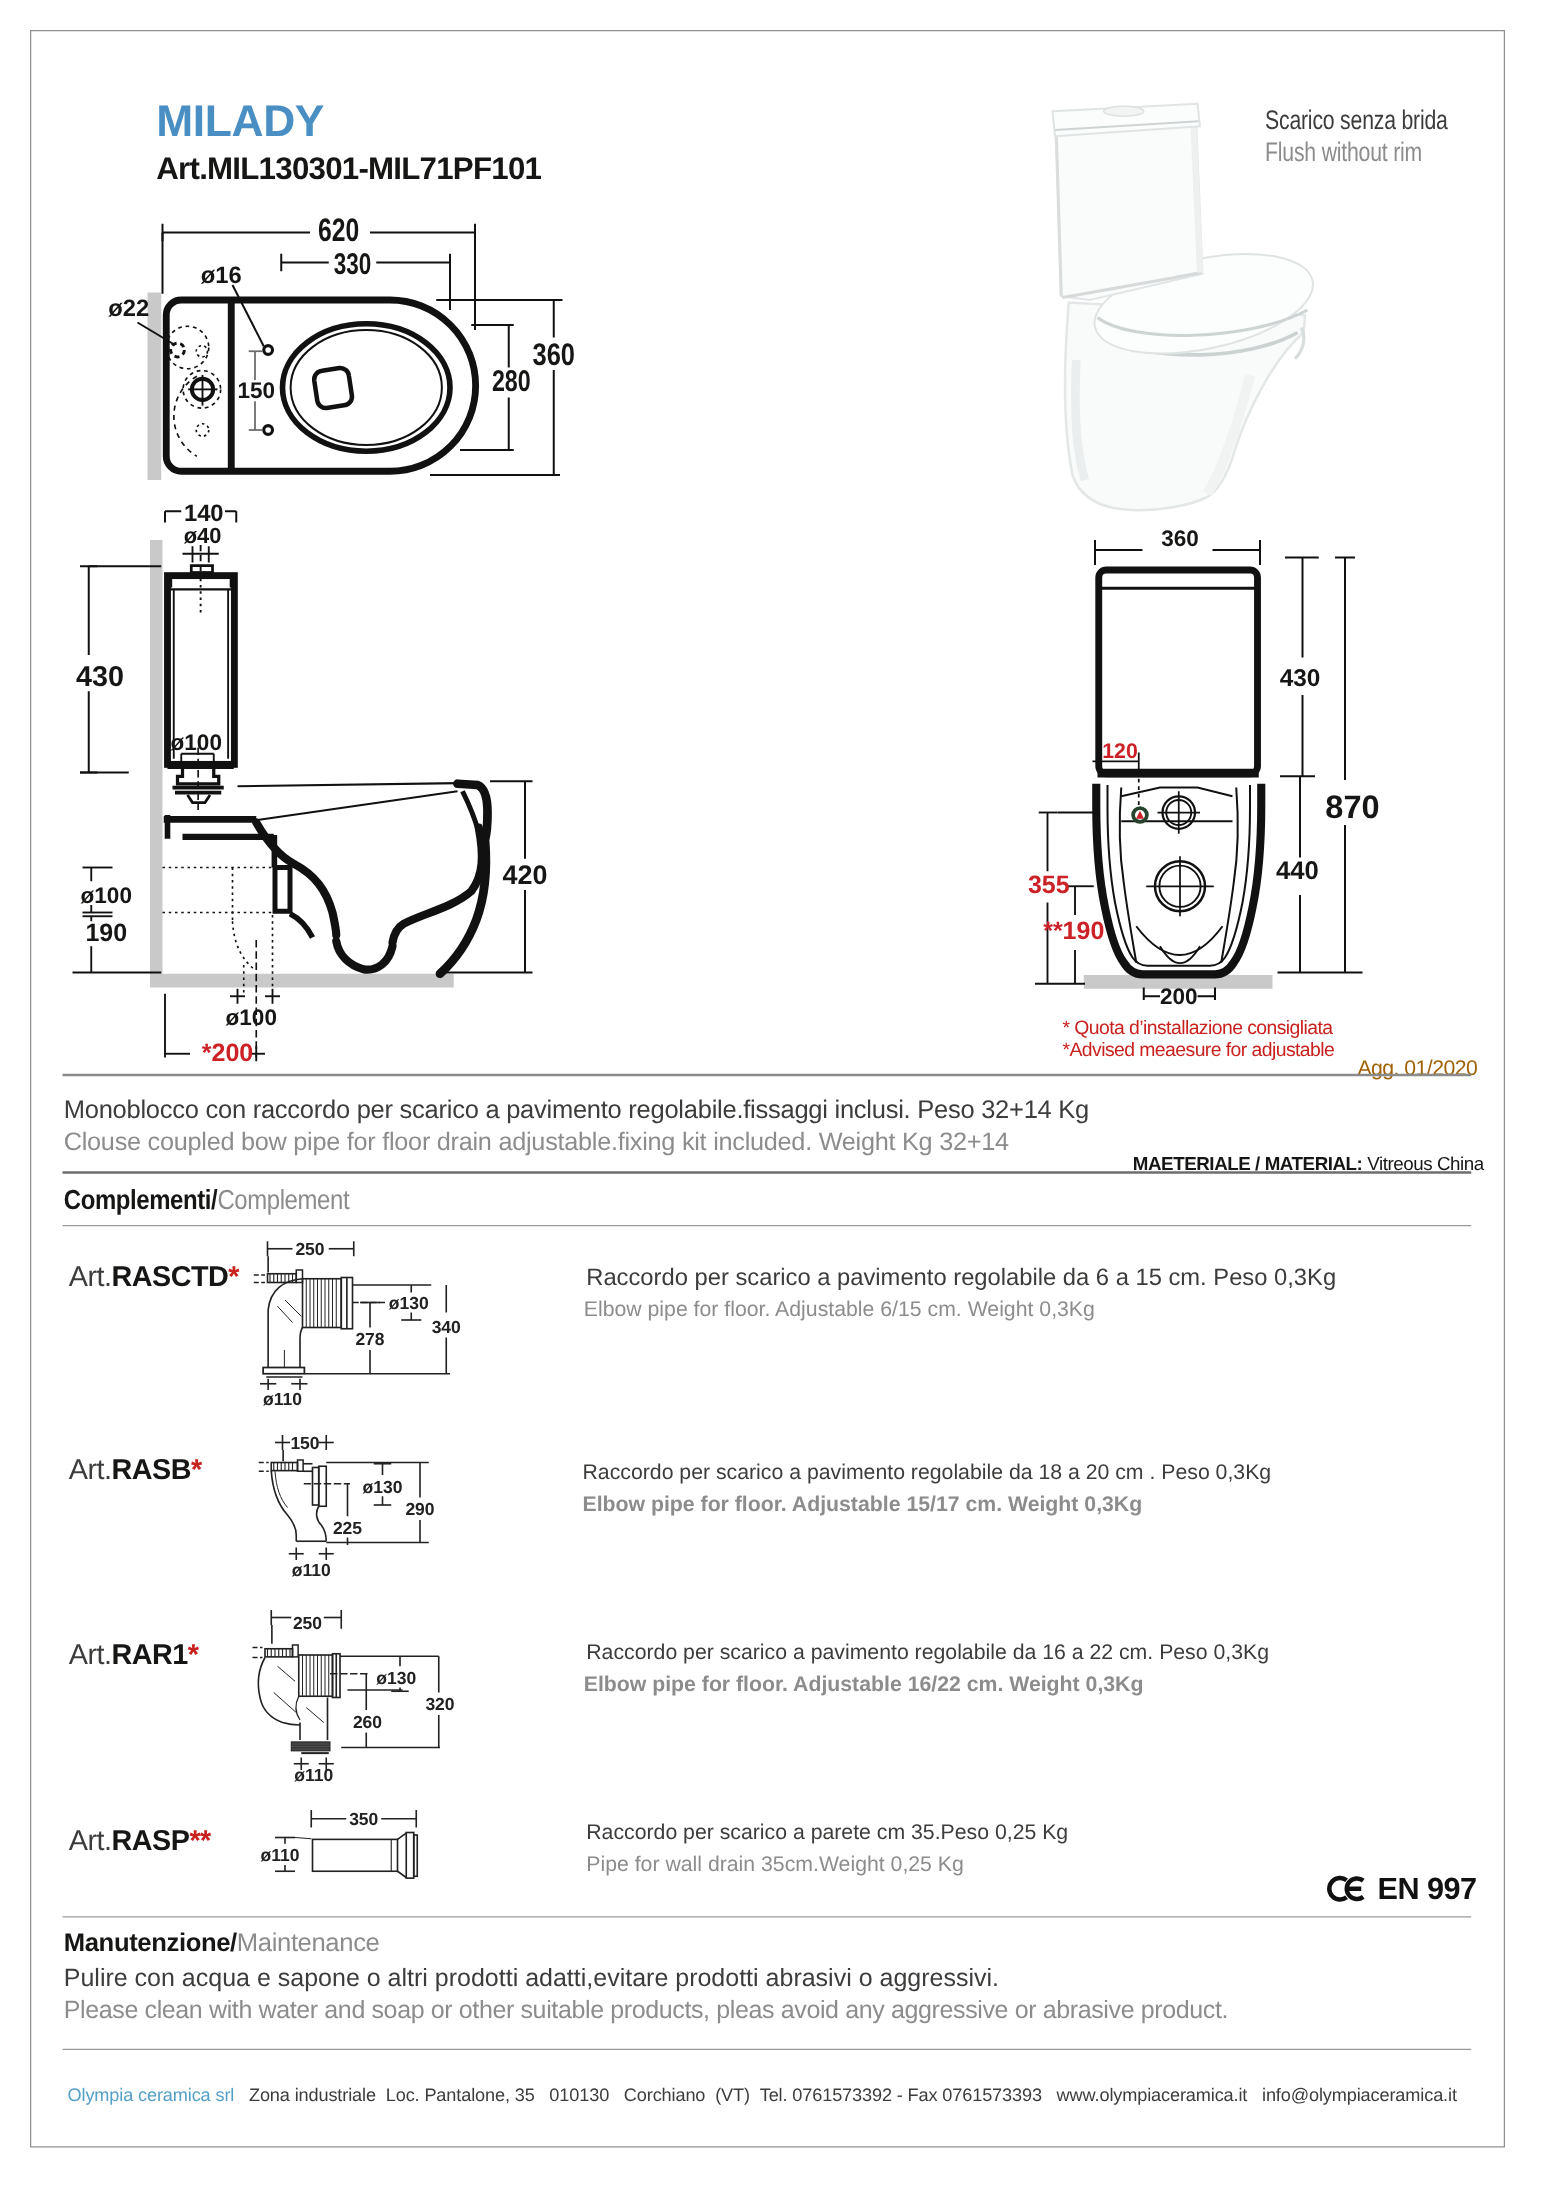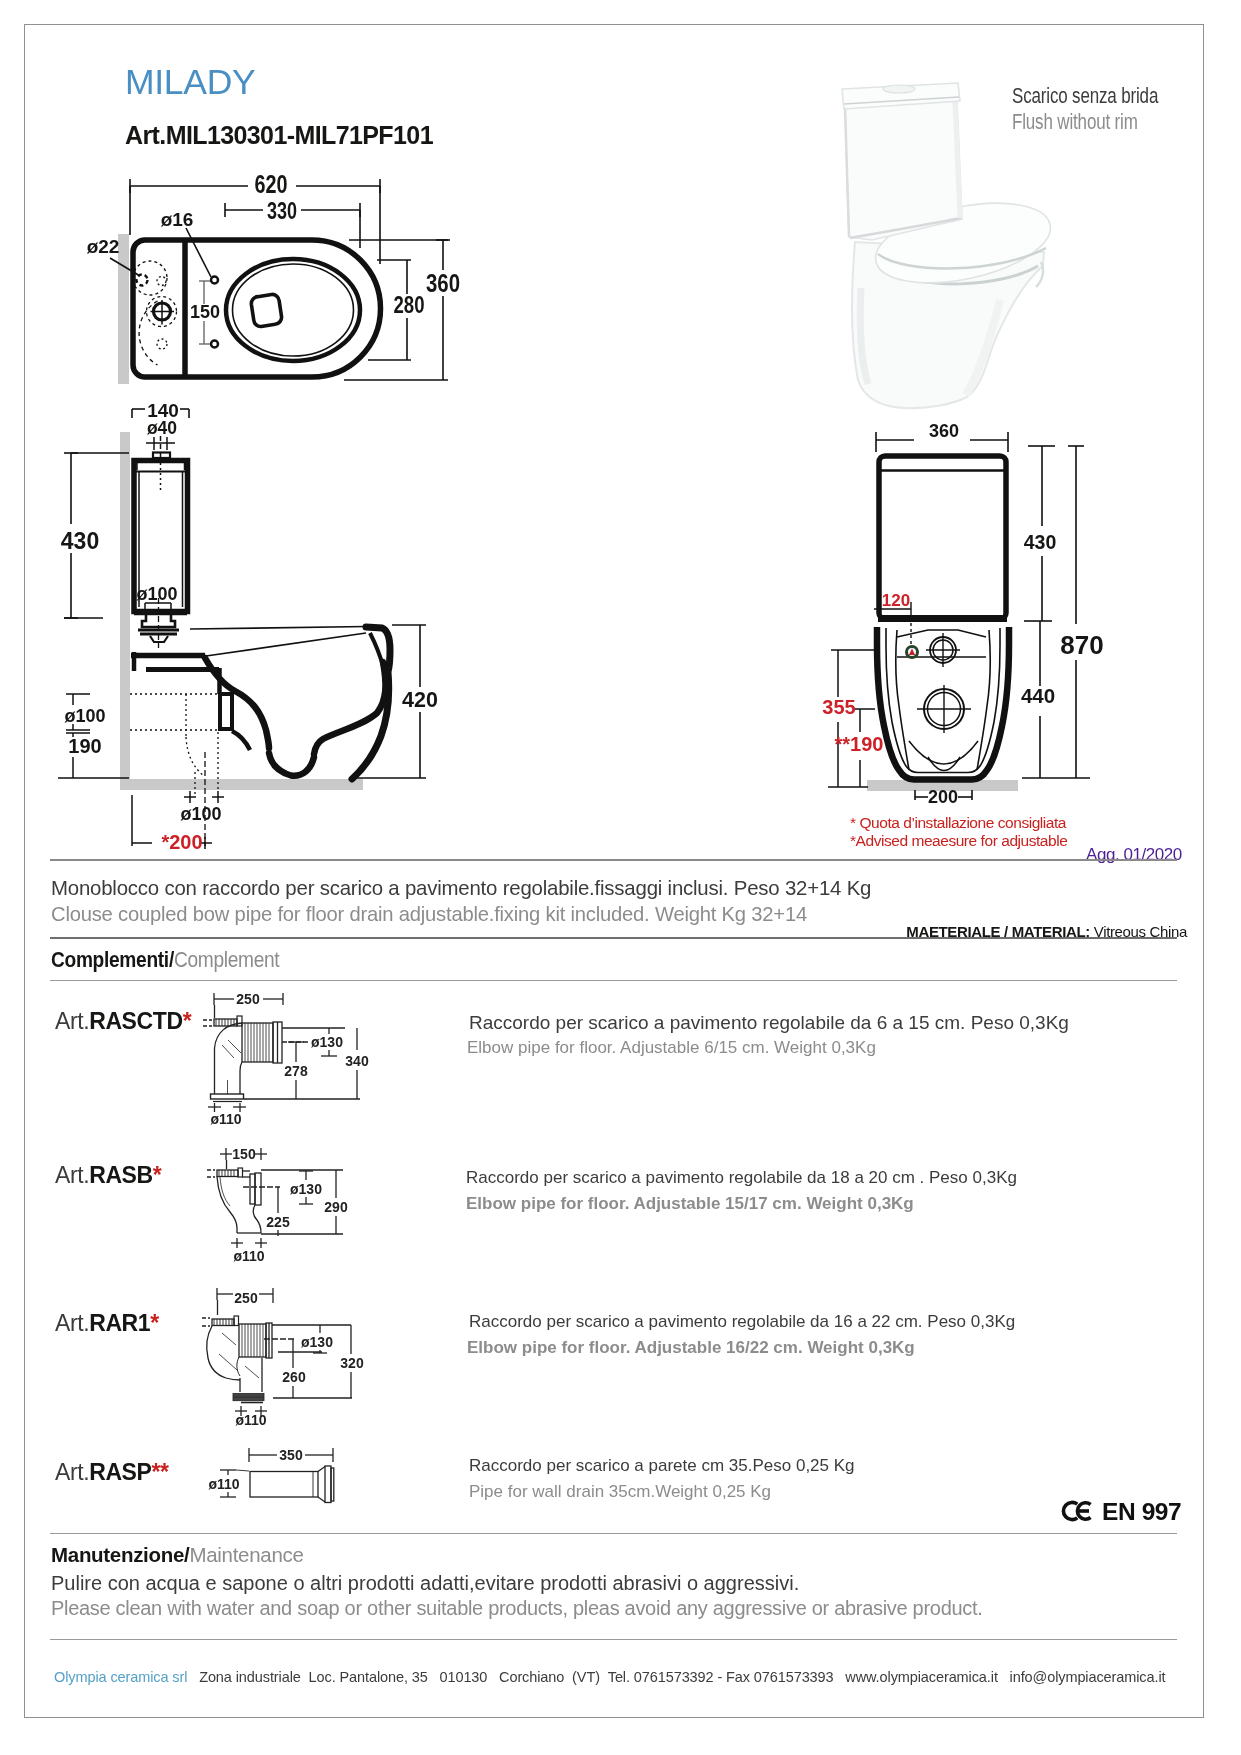--- a/index.html
+++ b/index.html
@@ -6,21 +6,21 @@
 .abs{position:absolute;}
 .dk{color:#3c3c3b;}
 .gy{color:#8c8c8c;}
 .rd{color:#c9211e;}
 svg{display:block;}
 </style></head>
 <body>
 
 <div class="abs" style="left:24px;top:24px;width:1178px;height:1692px;border:1px solid #909090;"></div>
 
-<div class="abs" style="left:125px;top:62px;font-size:35.5px;font-weight:normal;color:#4a8fc4;letter-spacing:-0.3px;">MILADY</div>
+<div class="abs" style="left:125px;top:77px;font-size:35.5px;font-weight:bold;color:#4a8fc4;letter-spacing:-0.3px;">MILADY</div>
 <div class="abs" style="left:125px;top:121px;font-size:25px;font-weight:bold;color:#161615;letter-spacing:-0.6px;">Art.MIL130301-MIL71PF101</div>
 
 <div class="abs dk" style="left:1012px;top:84px;font-size:21.5px;letter-spacing:-0.2px;transform:scaleX(0.79);transform-origin:left top;">Scarico senza brida</div>
 <div class="abs gy" style="left:1012px;top:110px;font-size:21.5px;letter-spacing:-0.2px;transform:scaleX(0.79);transform-origin:left top;">Flush without rim</div>
 
 <svg class="abs" style="left:0;top:0;" width="1241" height="1755" viewBox="0 0 1241 1755">
 <g id="photo">
   <path d="M855,242 C851,290 850,340 858,380 C864,398 880,407 905,408 C930,409 952,404 965,398 C975,393 982,380 988,360 C997,330 1020,285 1043,266 L1044,252 Z" fill="#f9fafa" stroke="#e3e7e7" stroke-width="2"></path>
   <path d="M861,288 C859,330 861,362 868,384" stroke="#ebeeee" stroke-width="7" fill="none"></path>
   <path d="M1000,300 C990,340 978,375 966,395" stroke="#f1f3f3" stroke-width="8" fill="none"></path>
@@ -564,21 +564,21 @@
 </g>
 <g id="ce" stroke="#111" fill="none" stroke-width="3.6">
   <path d="M1077.3,1504.2 A8.6,8.6 0 1 0 1077.3,1517.8"></path>
   <path d="M1090.6,1504.5 A8.2,8.2 0 1 0 1090.6,1517.5"></path>
   <line x1="1077" y1="1511" x2="1089" y2="1511"></line>
 </g>
 </svg>
 
 <div class="abs rd" style="left:850px;top:814px;font-size:15.5px;letter-spacing:-0.45px;">* Quota d’installazione consigliata</div>
 <div class="abs rd" style="left:850px;top:832px;font-size:15.5px;letter-spacing:-0.45px;">*Advised meaesure for adjustable</div>
-<div class="abs" style="left:1086px;top:845px;font-size:17px;color:#4c1d95;letter-spacing:-0.45px;">Agg. 01/2020</div>
+<div class="abs" style="left:1086px;top:845px;font-size:17px;color:#a16207;letter-spacing:-0.45px;">Agg. 01/2020</div>
 
 <div class="abs" style="left:50px;top:859px;width:1127px;height:0;border-top:2px solid #8a8a8a;"></div>
 
 <div class="abs dk" style="left:51px;top:877px;font-size:20.4px;letter-spacing:-0.2px;">Monoblocco con raccordo per scarico a pavimento regolabile.fissaggi inclusi. Peso 32+14 Kg</div>
 <div class="abs gy" style="left:51px;top:903px;font-size:20.2px;letter-spacing:-0.2px;">Clouse coupled bow pipe for floor drain adjustable.fixing kit included. Weight Kg 32+14</div>
 <div class="abs" style="right:54px;top:923px;font-size:15px;color:#161615;white-space:nowrap;letter-spacing:-0.35px;"><b>MAETERIALE / MATERIAL:</b> <span style="font-weight:normal;">Vitreous China</span></div>
 
 <div class="abs" style="left:50px;top:937px;width:1127px;height:0;border-top:2px solid #6e6e6e;"></div>
 <div class="abs" style="left:51px;top:947px;font-size:22px;letter-spacing:-0.35px;transform:scaleX(0.87);transform-origin:left top;"><b style="color:#161615;">Complementi/</b><span class="gy">Complement</span></div>
 <div class="abs" style="left:50px;top:980px;width:1127px;height:0;border-top:1px solid #9a9a9a;"></div>

